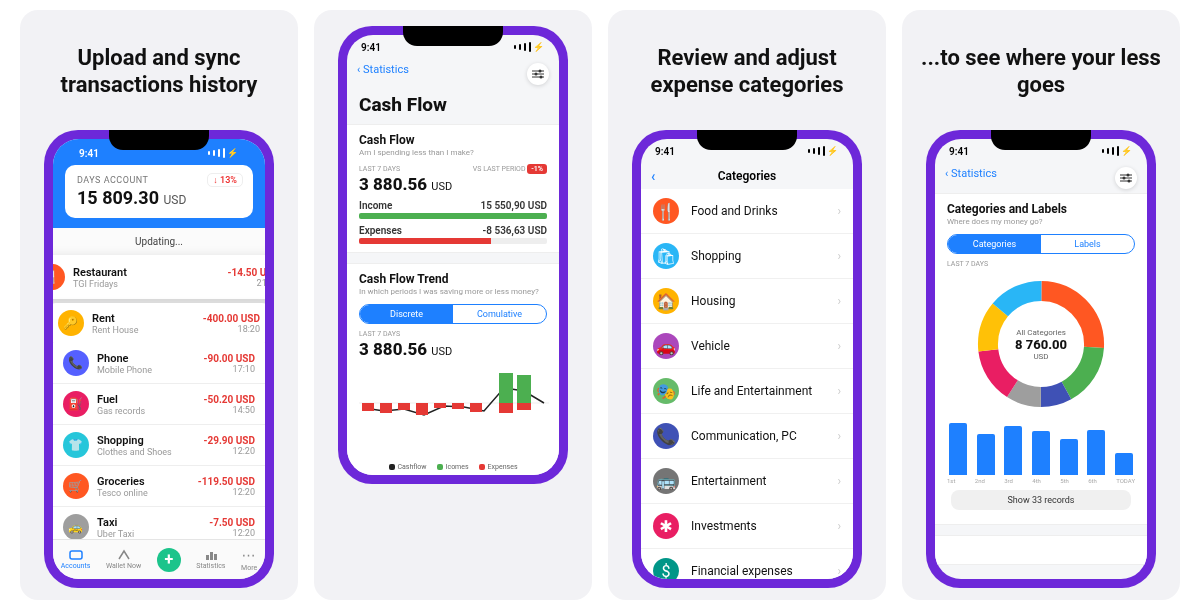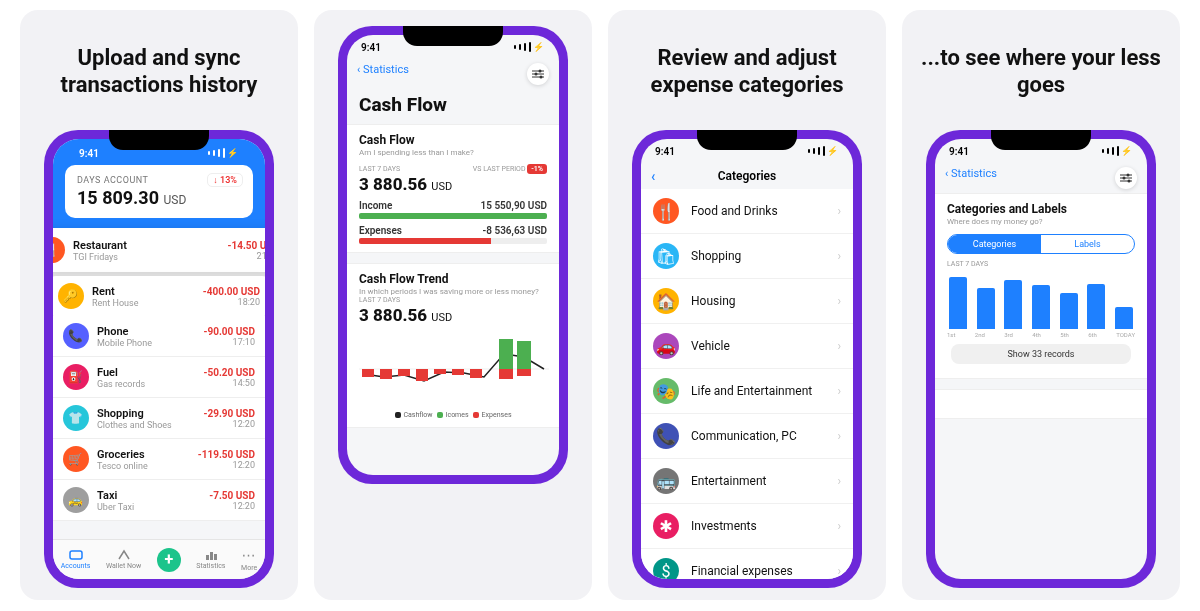--- a/index.html
+++ b/index.html
@@ -51,21 +51,21 @@
 .pill-red{background:#e53935;color:#fff;border-radius:3px;padding:1px 4px;font-size:7px;font-weight:600}
 .big-num{font-size:17px;font-weight:800;color:#111;margin-top:1px}
 .big-num .cur{font-size:11px;font-weight:400}
 .pbar-row{display:flex;justify-content:space-between;font-size:10px;color:#333;font-weight:600;margin-top:6px}
 .pbar{height:6px;background:#eee;border-radius:2px;margin-top:2px;overflow:hidden}
 .pbar-fill{height:100%}
 .seg{display:flex;border:1px solid #1e80ff;border-radius:14px;overflow:hidden;font-size:9px;margin:8px 0 6px}
 .seg div{flex:1;text-align:center;padding:4px;color:#1e80ff}
 .seg div.on{background:#1e80ff;color:#fff}
 .mini-chart{height:80px;position:relative;margin-top:4px}
-.legend{display:flex;gap:4px;font-size:7px;color:#666;justify-content:center;margin-top:2px}
+.legend{display:flex;gap:10px;font-size:7px;color:#666;justify-content:center;margin-top:20px}
 .legend span{display:flex;align-items:center;gap:3px}
 .dot{width:6px;height:6px;border-radius:2px}
 
 
 .nav3{display:flex;align-items:center;justify-content:center;padding:6px 10px;font-size:12px;font-weight:600;position:relative}
 .nav3-back{position:absolute;left:10px;color:#1e80ff;font-size:14px}
 .catlist{background:#fff}
 .catrow{display:flex;align-items:center;padding:9px 12px;border-bottom:1px solid #f0f0f0}
 .caticon{width:26px;height:26px;border-radius:50%;display:flex;align-items:center;justify-content:center;color:#fff;flex-shrink:0}
 .catname{font-size:12px;color:#111;margin-left:12px;flex:1}
@@ -102,20 +102,21 @@
                 <div class="bar" style="height:10px"></div>
             <span style="font-size:9px">⚡</span>
           </div>
         </div>
         <div class="p1-card">
           <div class="p1-bank">DAYS ACCOUNT</div>
           <div class="p1-amount"><span>15 809.30</span> <span class="p1-usd">USD</span></div>
           <div class="p1-badge">↓ 13%</div>
         </div>
       </div>
+      <div class="p1-updating">Updating...</div>
       <div class="tlist" id="tlist">
             <div class="trow pop">
               <div class="ticon" style="background:#ff5722">🍴</div>
   <div class="tmid">
                 <div class="tname">Restaurant</div>
                 <div class="tsub">TGI Fridays</div>
               </div>
   <div class="tright">
                 <div class="tamt">-14.50 USD</div>
                 <div class="ttime">21:30</div>
@@ -268,20 +269,24 @@
               <span>-8 536,63 USD</span>
             </div>
         <div class="pbar">
               <div class="pbar-fill" style="width:70%;background:#e53935"></div>
             </div>
       </div>
 
       <div class="section">
         <div class="sec-title">Cash Flow Trend</div>
         <div class="sec-sub">In which periods I was saving more or less money?</div>
+        <div class="seg">
+              <div class="on">Discrete</div>
+              <div>Comulative</div>
+            </div>
         <div style="font-size:7px;color:#999">LAST 7 DAYS</div>
         <div class="big-num"><span>3 880.56</span> <span class="cur">USD</span></div>
         <svg class="mini-chart" viewBox="0 0 190 80">
           <line x1="0" y1="40" x2="190" y2="40" stroke="#ddd" stroke-width="0.5"></line>
           <path d="M5 45 L25 48 L45 46 L65 52 L85 43 L105 44 L125 48 L145 25 L165 28 L185 40" fill="none" stroke="#222" stroke-width="1.5"></path>
           <rect x="140" y="10" width="14" height="30" fill="#4caf50"></rect>
           <rect x="158" y="12" width="14" height="28" fill="#4caf50"></rect>
           <rect x="3" y="40" width="12" height="8" fill="#e53935"></rect>
               <rect x="21" y="40" width="12" height="10" fill="#e53935"></rect>
               <rect x="39" y="40" width="12" height="7" fill="#e53935"></rect>
@@ -412,20 +417,36 @@
 
       <div class="section">
         <div class="sec-title">Categories and Labels</div>
         <div class="sec-sub">Where does my money go?</div>
         <div class="seg">
               <div class="on">Categories</div>
               <div>Labels</div>
             </div>
         <div style="font-size:7px;color:#999">LAST 7 DAYS</div>
 
+        <div class="donut-wrap">
+          <svg width="140" height="140" viewBox="0 0 42 42" id="donut">
+                <circle cx="21" cy="21" r="15.9155" fill="none" stroke="#ff5722" stroke-width="6" stroke-dasharray="26.000009296668345 74.00002645974837" stroke-dashoffset="25"></circle>
+                <circle cx="21" cy="21" r="15.9155" fill="none" stroke="#4caf50" stroke-width="6" stroke-dasharray="16.000005721026675 84.00003003539004" stroke-dashoffset="-1.0000092966683454"></circle>
+                <circle cx="21" cy="21" r="15.9155" fill="none" stroke="#3f51b5" stroke-width="6" stroke-dasharray="8.000002860513337 92.00003289590337" stroke-dashoffset="-17.00001501769502"></circle>
+                <circle cx="21" cy="21" r="15.9155" fill="none" stroke="#9e9e9e" stroke-width="6" stroke-dasharray="9.000003218077504 91.0000325383392" stroke-dashoffset="-25.000017878208354"></circle>
+                <circle cx="21" cy="21" r="15.9155" fill="none" stroke="#e91e63" stroke-width="6" stroke-dasharray="14.000005005898341 86.00003075051836" stroke-dashoffset="-34.000021096285856"></circle>
+                <circle cx="21" cy="21" r="15.9155" fill="none" stroke="#ffc107" stroke-width="6" stroke-dasharray="13.000004648334173 87.00003110808254" stroke-dashoffset="-48.000026102184194"></circle>
+                <circle cx="21" cy="21" r="15.9155" fill="none" stroke="#29b6f6" stroke-width="6" stroke-dasharray="14.000005005898341 86.00003075051836" stroke-dashoffset="-61.00003075051836"></circle>
+              </svg>
+          <div class="donut-center">
+            <div>All Categories</div>
+            <div class="donut-amt">8 760.00</div>
+            <div>USD</div>
+          </div>
+        </div>
 
         <div class="bars" id="bars">
               <div class="bar-col" style="height: 52.25px;"></div>
               <div class="bar-col" style="height: 41.25px;"></div>
               <div class="bar-col" style="height: 49.5px;"></div>
               <div class="bar-col" style="height: 44px;"></div>
               <div class="bar-col" style="height: 35.75px;"></div>
               <div class="bar-col" style="height: 45.1px;"></div>
               <div class="bar-col" style="height: 22px;"></div>
             </div>

